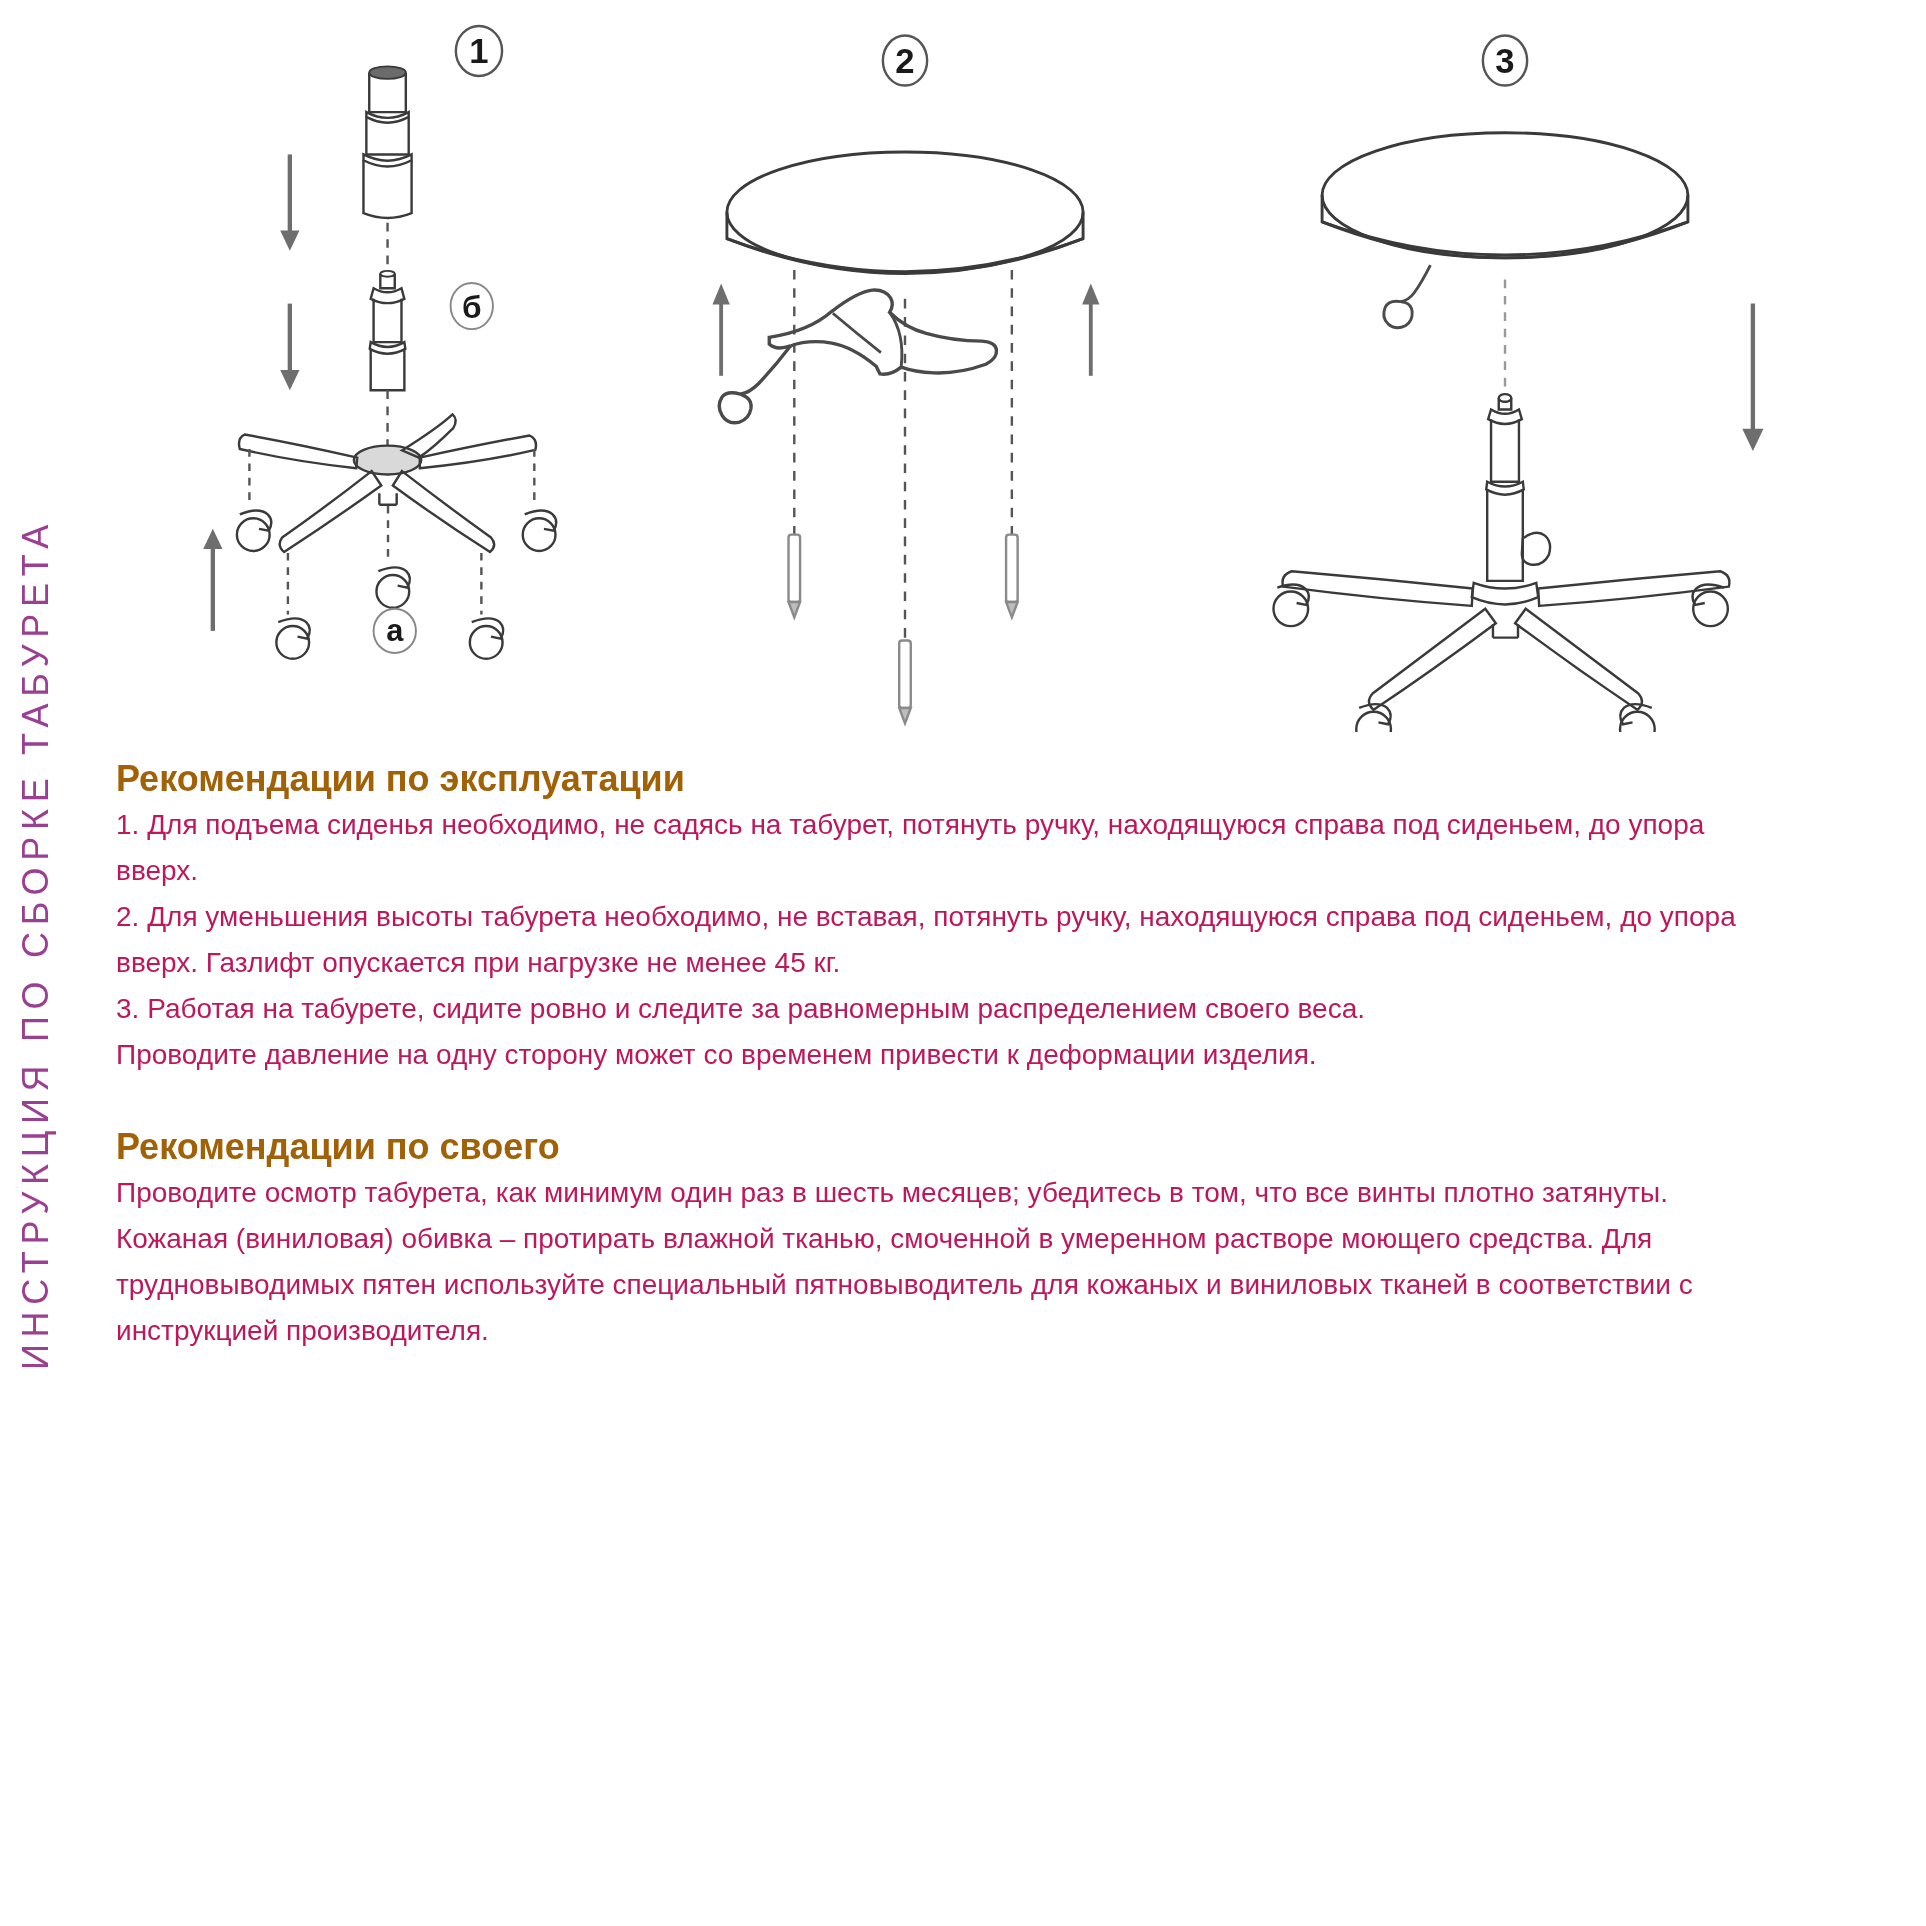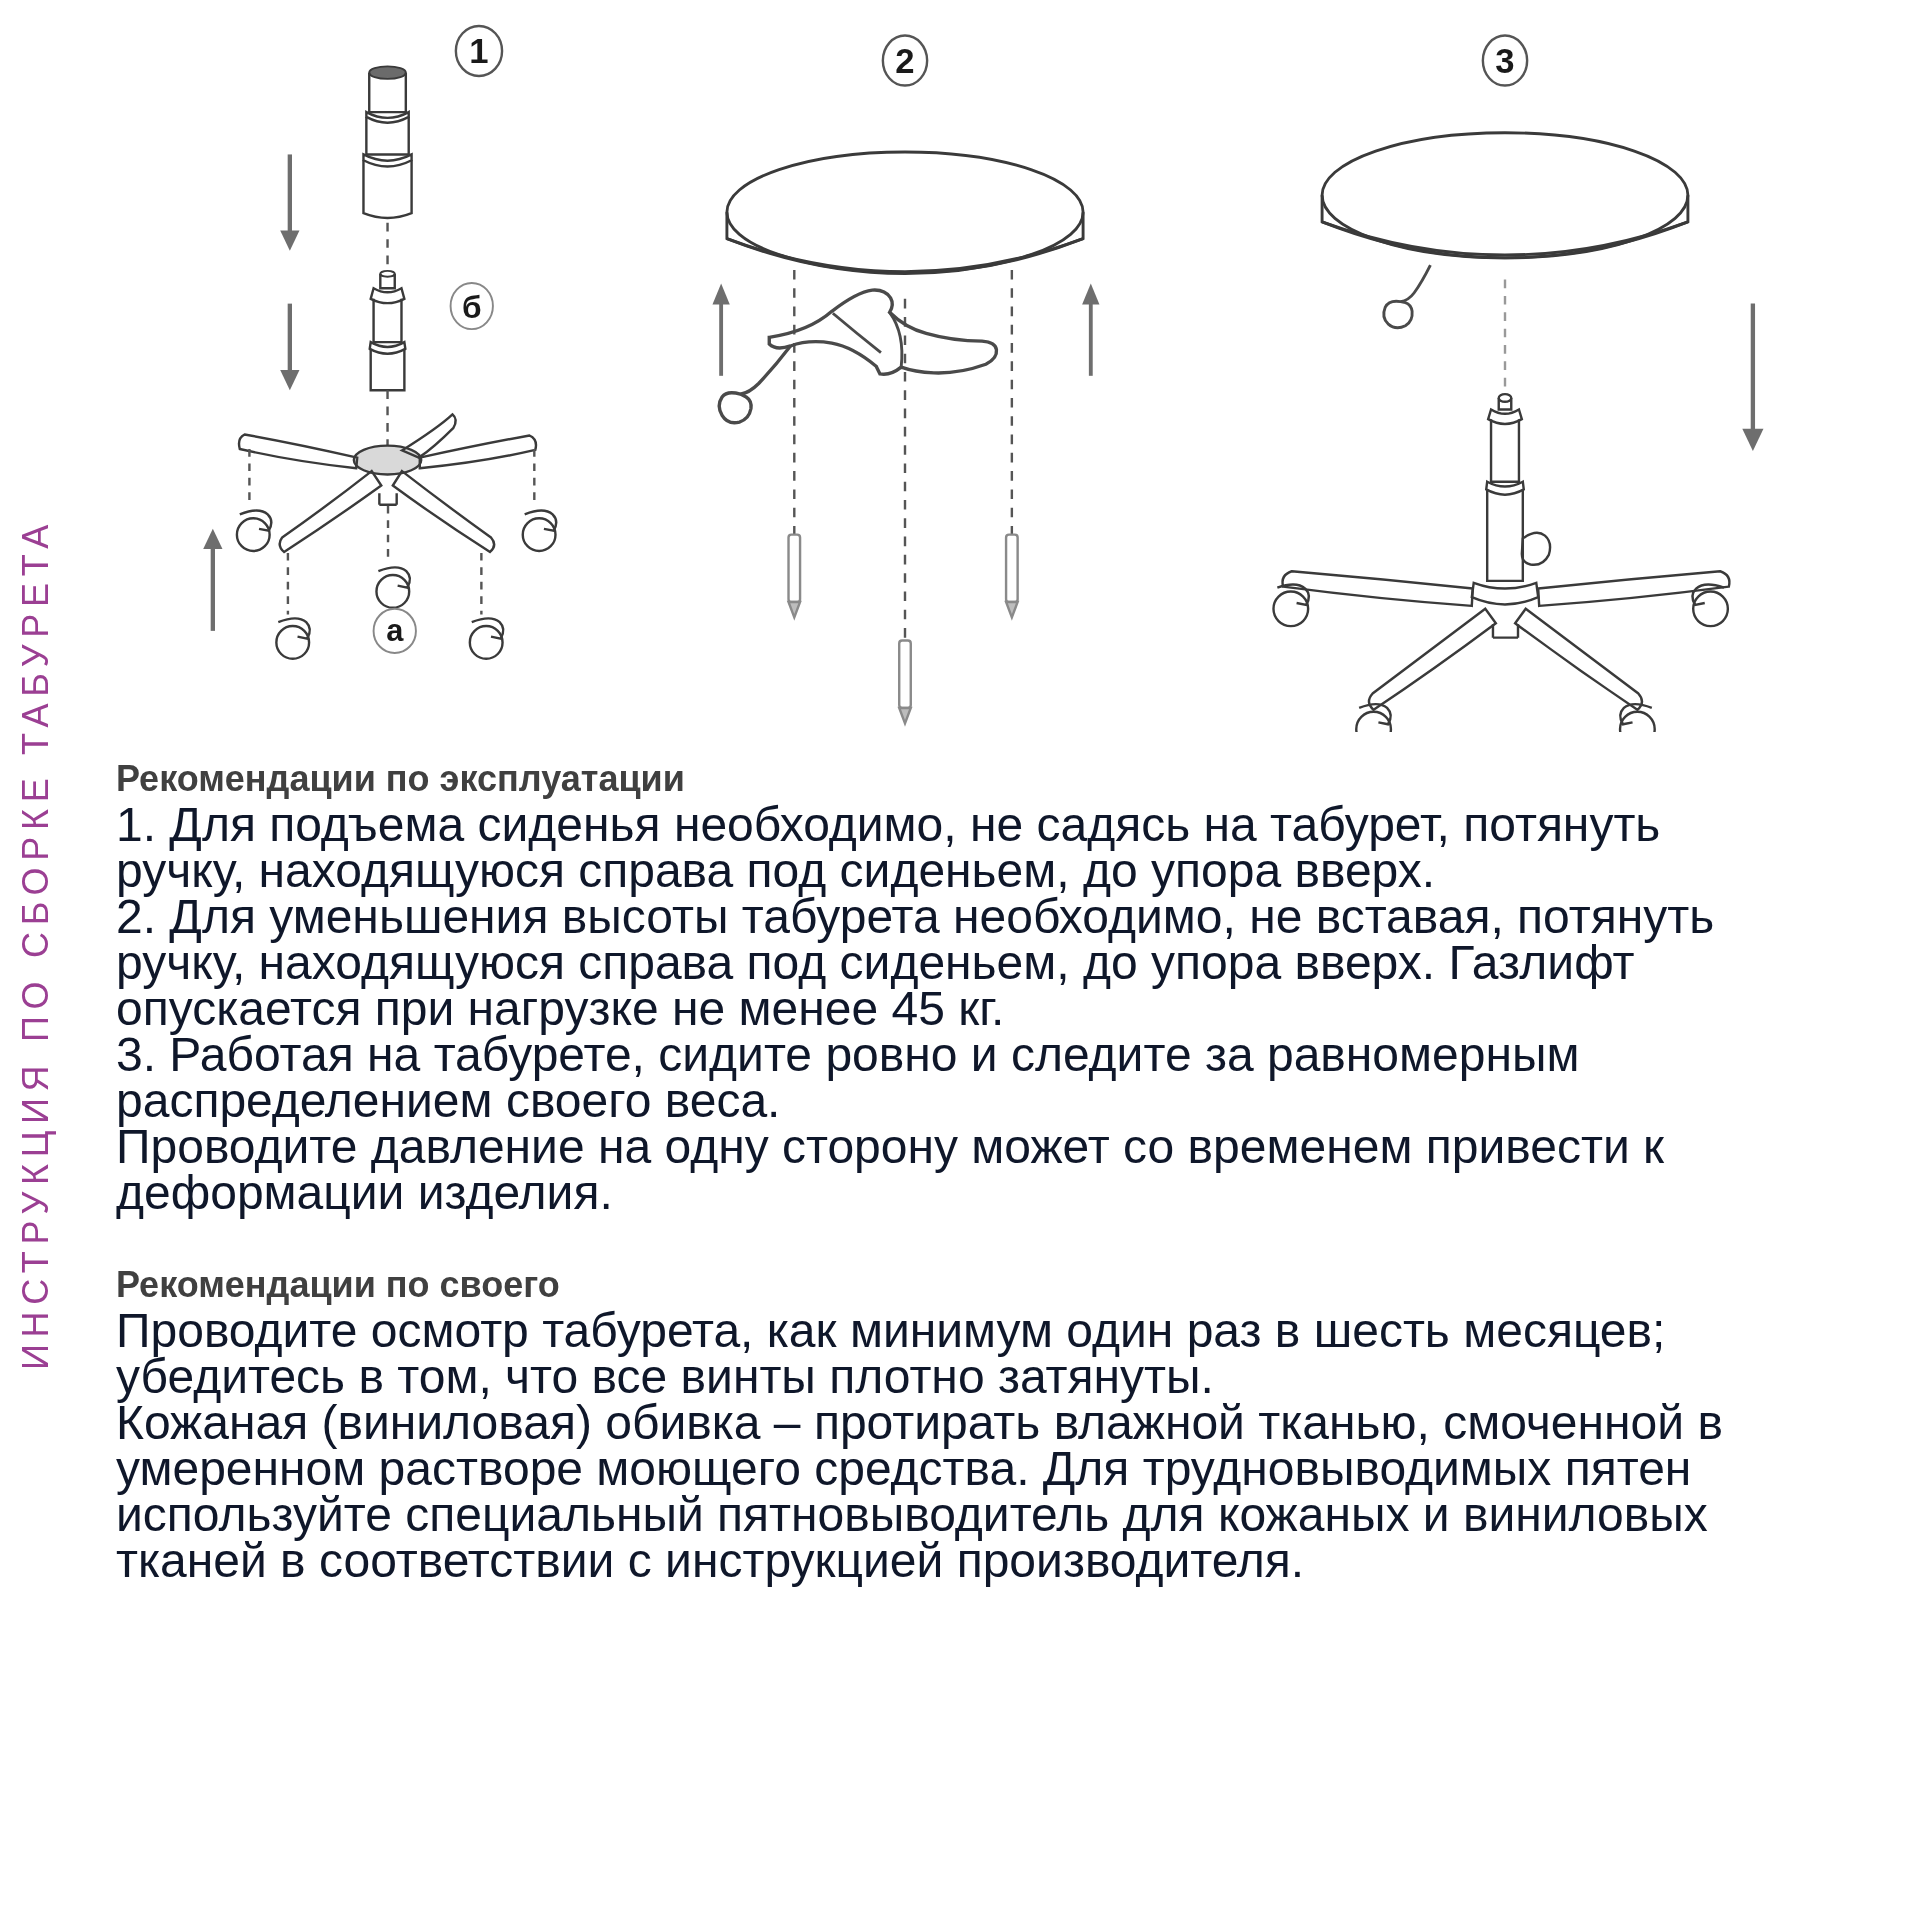--- a/index.html
+++ b/index.html
@@ -72,29 +72,29 @@
     color: #333333;
     font-family: "Liberation Sans", sans-serif;
     font-size: 36px;
     line-height: 46px;
   }
   .body-text h2 {
     margin: 0;
     font-size: 36px;
     line-height: 46px;
     font-weight: 700;
-    color: #404040;
+    color: #a16207;
     letter-spacing: 0px;
   }
   .body-text p {
     margin: 0;
-    font-size: 48px;
+    font-size: 28px;
     line-height: 46px;
     font-weight: 400;
-    color: #0f172a;
+    color: #be185d;
   }
   .gap { height: 46px; }
 </style>
 </head>
 <body>
 
 <div class="page">
 
   <div class="sidebar-title">
     <div class="vtext">ИНСТРУКЦИЯ ПО СБОРКЕ ТАБУРЕТА</div>

